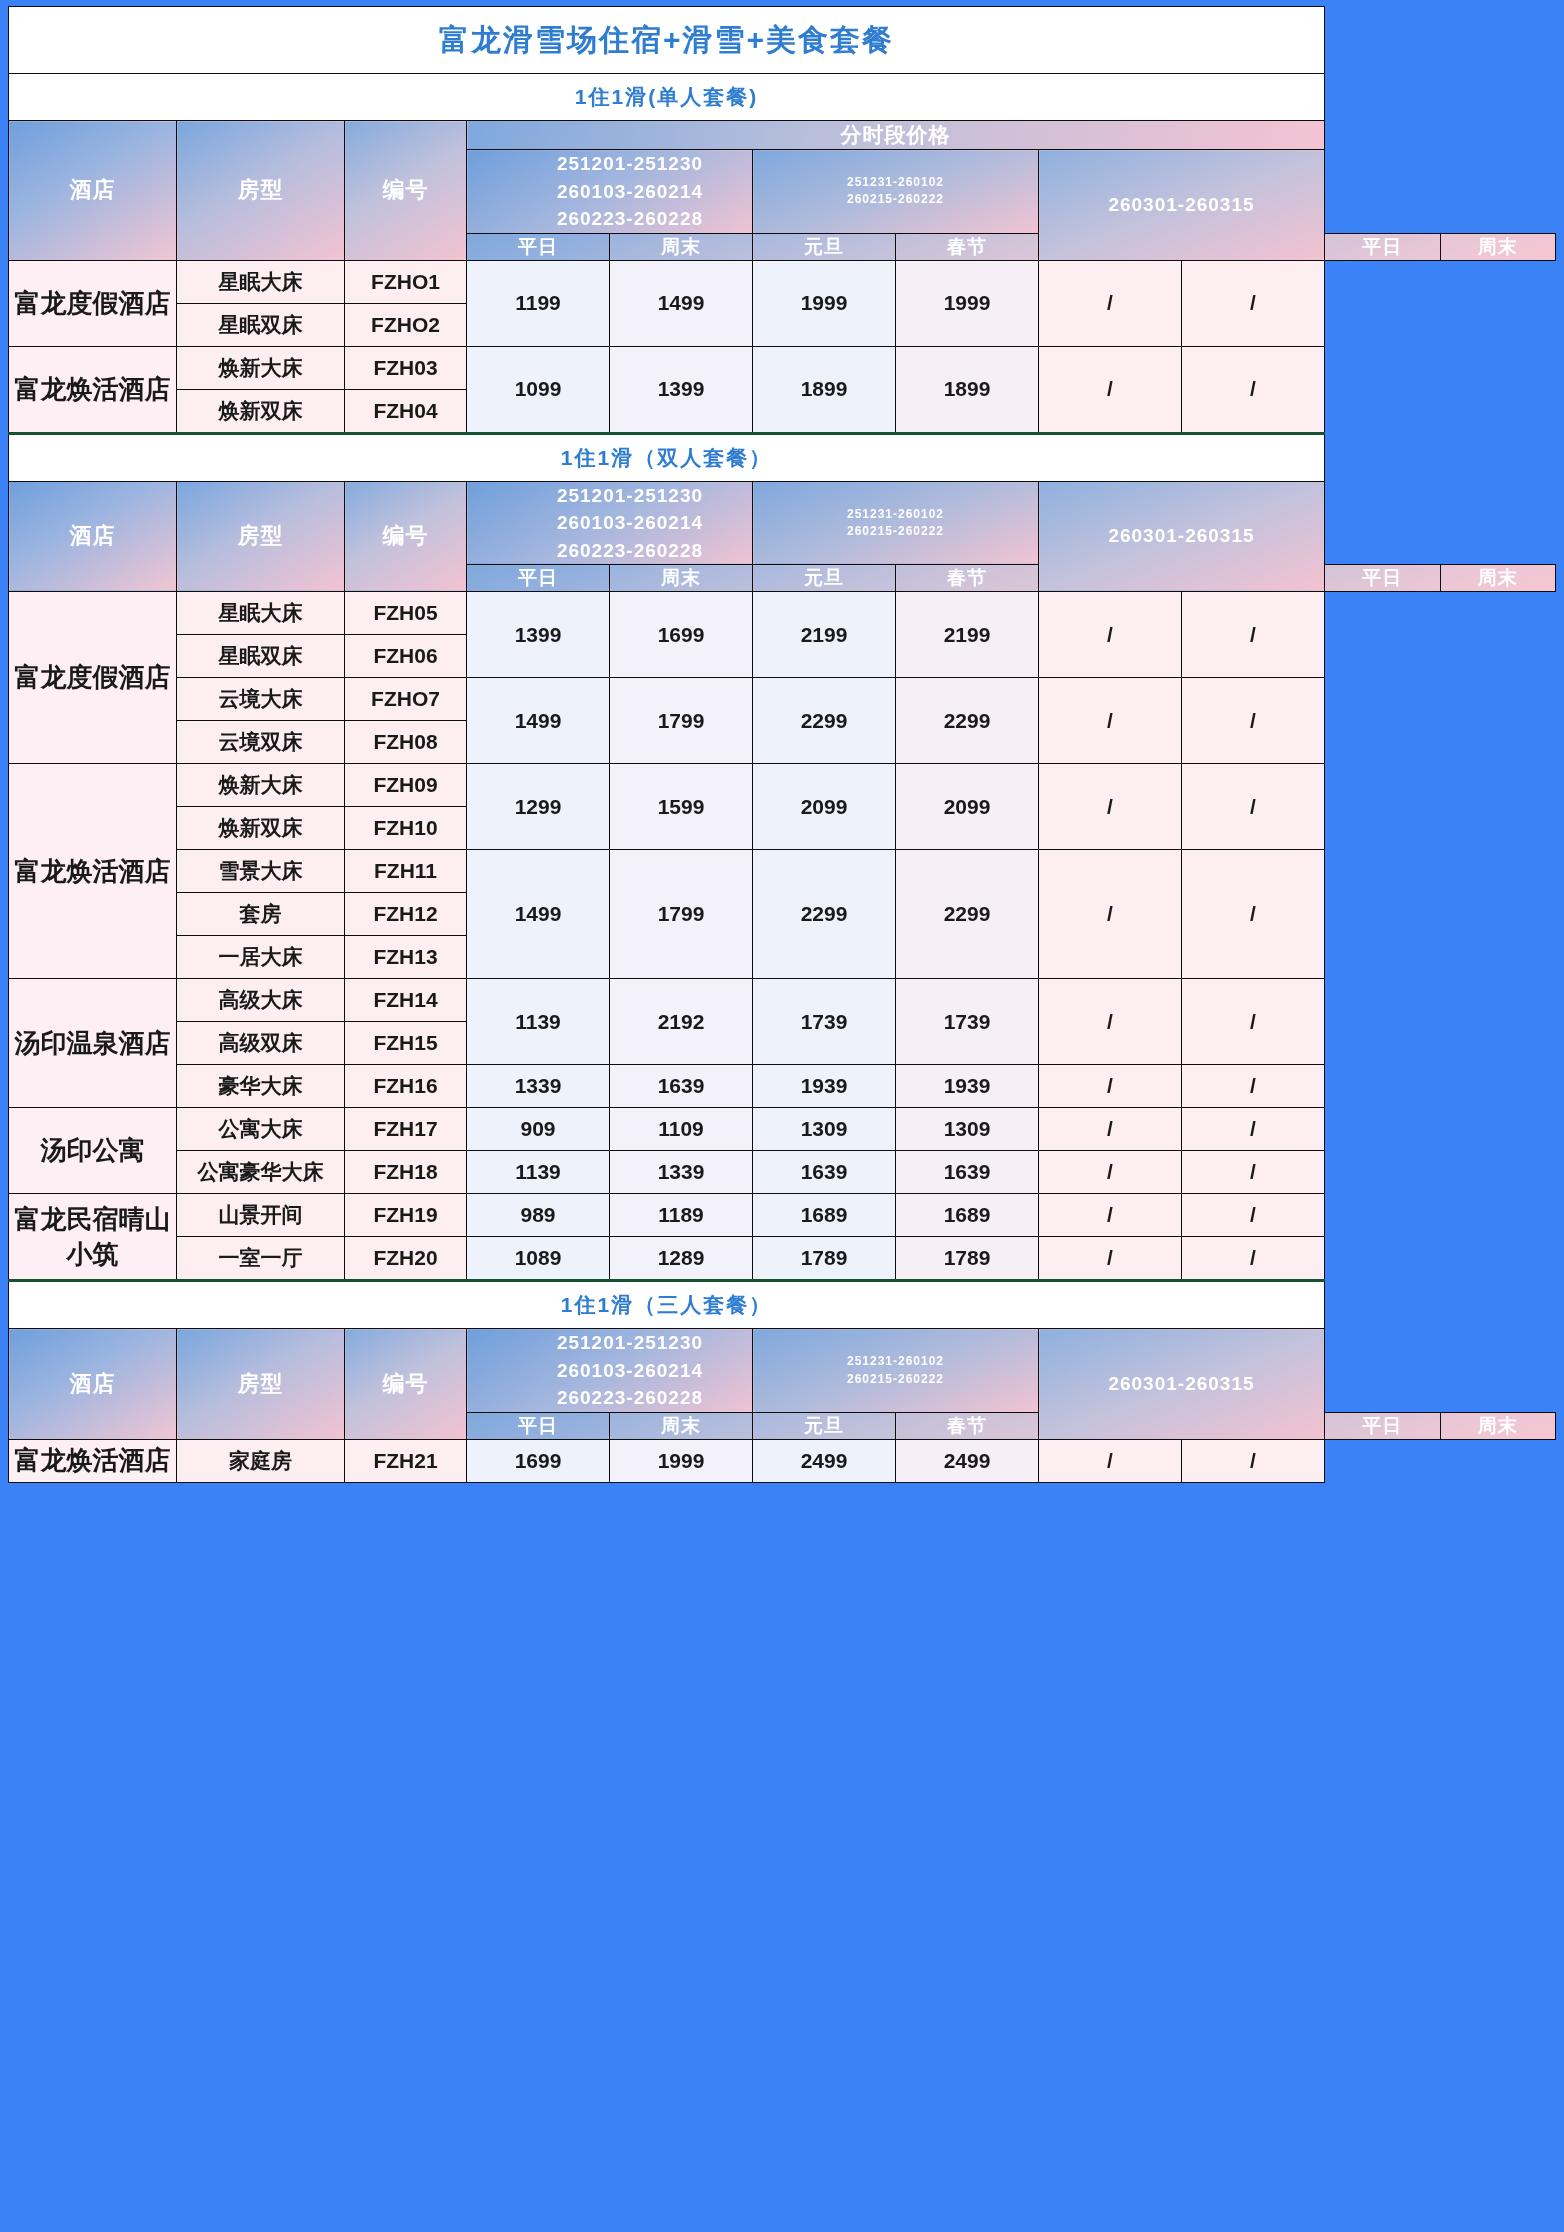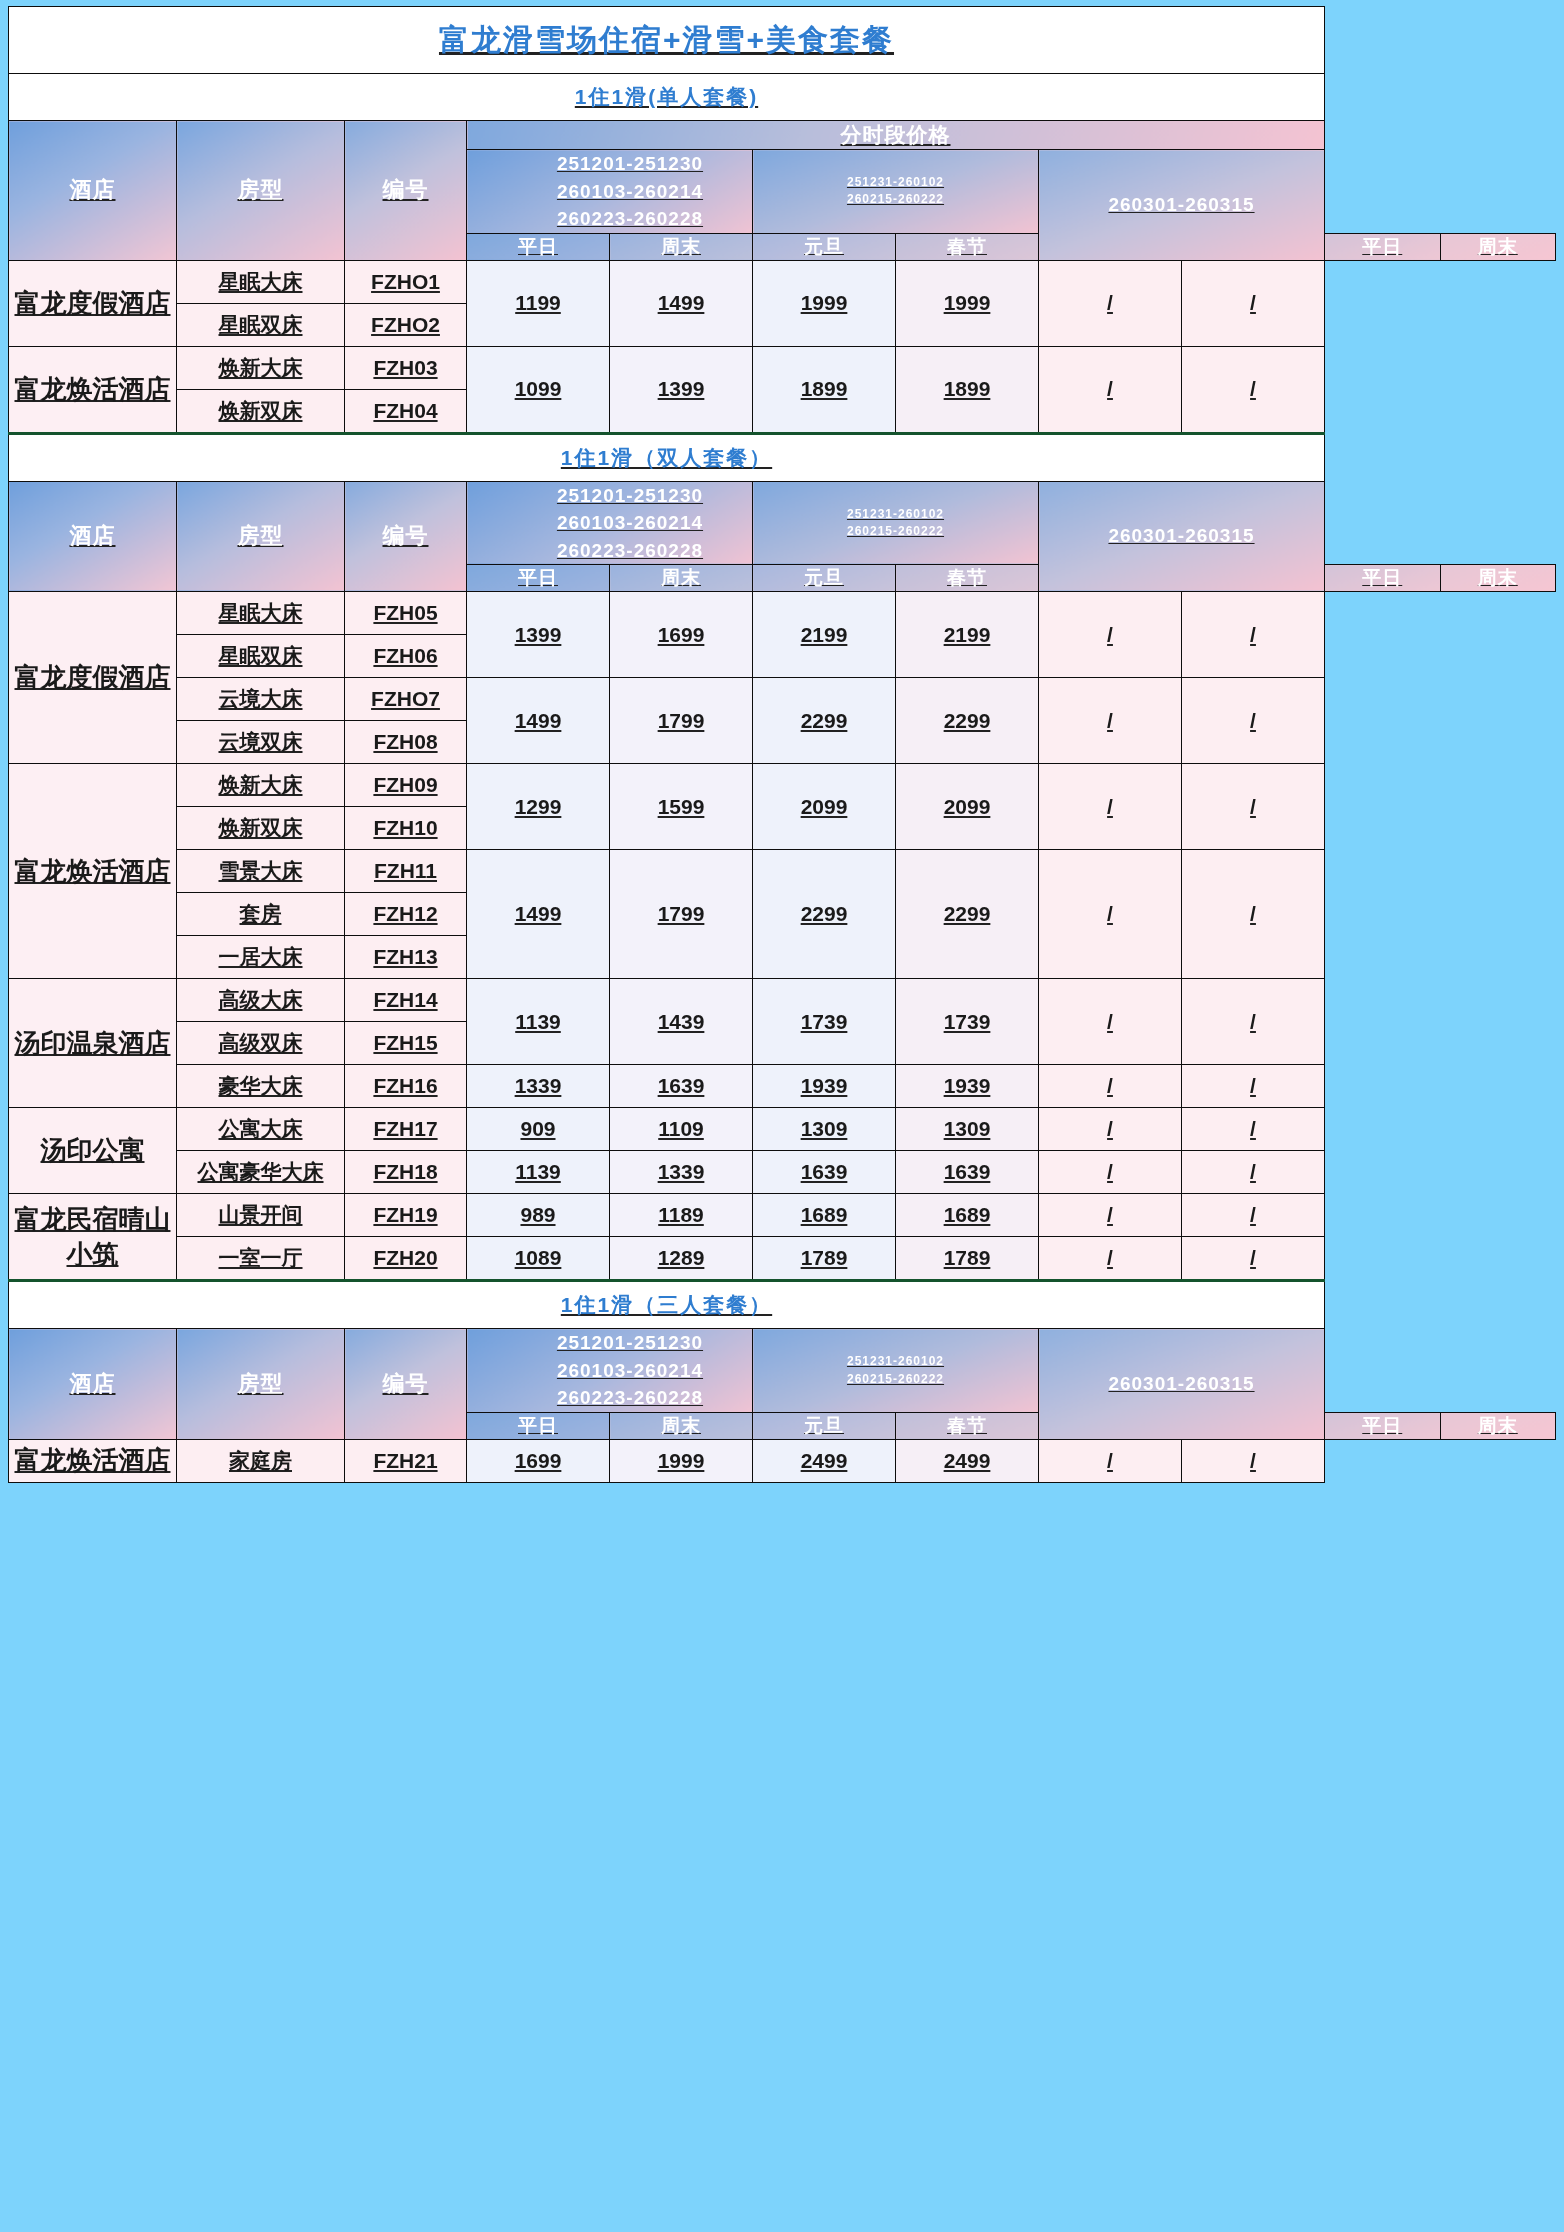--- a/index.html
+++ b/index.html
@@ -1,17 +1,17 @@
 <!DOCTYPE html>
 <html><head>
 <meta charset="utf-8">
 <style>
   html,body{margin:0;padding:0;background:#ffffff;}
   body{font-family:"Liberation Sans","DejaVu Sans",sans-serif;color:#222;}
-  #page{width:1564px;min-height:2232px;position:relative;background:#7dd3fc;box-sizing:border-box;padding:6px 8px;text-decoration:underline;}
+  #page{width:1564px;min-height:2232px;position:relative;background:#3b82f6;box-sizing:border-box;padding:6px 8px;}
   table{border-collapse:collapse;width:1548px;table-layout:fixed;}
   td,th{border:1px solid #0d0d0d;text-align:center;vertical-align:middle;padding:0;font-weight:bold;}
   .title-cell{font-size:30px;color:#2f7dd0;letter-spacing:2px;height:66px;background:#fff;}
   .section-cell{font-size:21px;color:#2f7dd0;letter-spacing:2px;height:46px;background:#fff;}
   .thick-top td{border-top:3px solid #14532d;}
   .hdr{color:#ffffff;font-size:22px;letter-spacing:1px;}
   .hdr-hotel{background:linear-gradient(150deg,#6f9fdc 0%,#9ab4e0 40%,#f2c6d4 100%);}
   .hdr-room{background:linear-gradient(150deg,#7aa6de 0%,#b6bddd 45%,#f3c3d2 100%);}
   .hdr-code{background:linear-gradient(150deg,#86abdd 0%,#c0c1dc 45%,#f4c2d1 100%);}
   .hdr-price-top{background:linear-gradient(110deg,#7fa8dd 0%,#b8bedb 40%,#f4c3d2 100%);font-size:21px;margin-left:12px;}
@@ -188,21 +188,21 @@
         </tr>
         <tr>
           <td class="cell room">一居大床</td>
           <td class="cell code">FZH13</td>
         </tr>
         <tr>
           <td class="cell hotel" rowspan="3">汤印温泉酒店</td>
           <td class="cell room">高级大床</td>
           <td class="cell code">FZH14</td>
           <td class="cell p-weekday" rowspan="2">1139</td>
-          <td class="cell p-weekend" rowspan="2">1439</td>
+          <td class="cell p-weekend" rowspan="2">2192</td>
           <td class="cell p-yuandan" rowspan="2">1739</td>
           <td class="cell p-chunjie" rowspan="2">1739</td>
           <td class="cell p-s-weekday slash" rowspan="2">/</td>
           <td class="cell p-s-weekend slash" rowspan="2">/</td>
         </tr>
         <tr>
           <td class="cell room">高级双床</td>
           <td class="cell code">FZH15</td>
         </tr>
         <tr>

